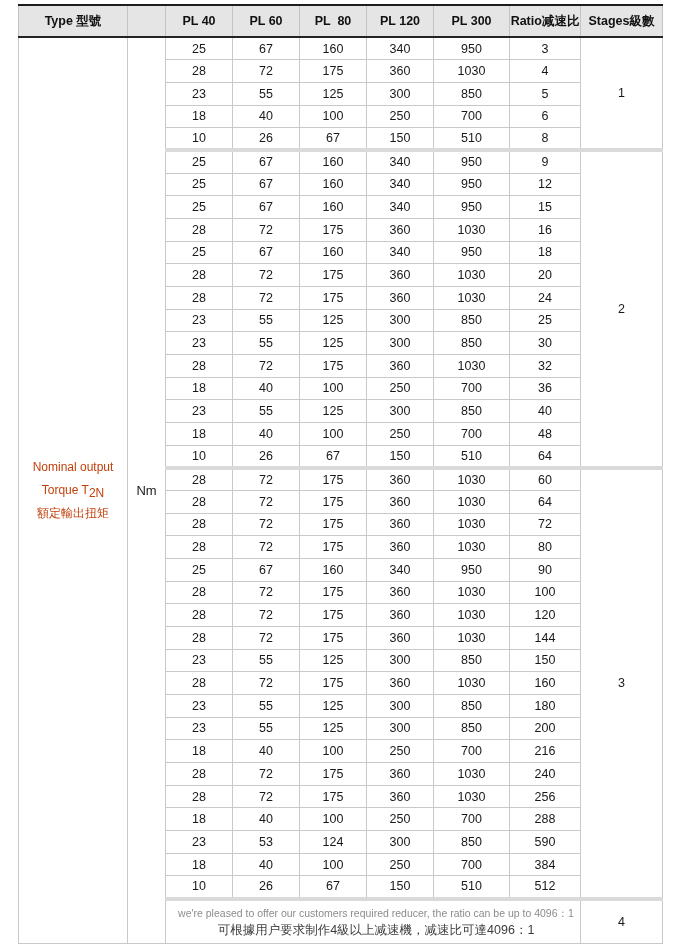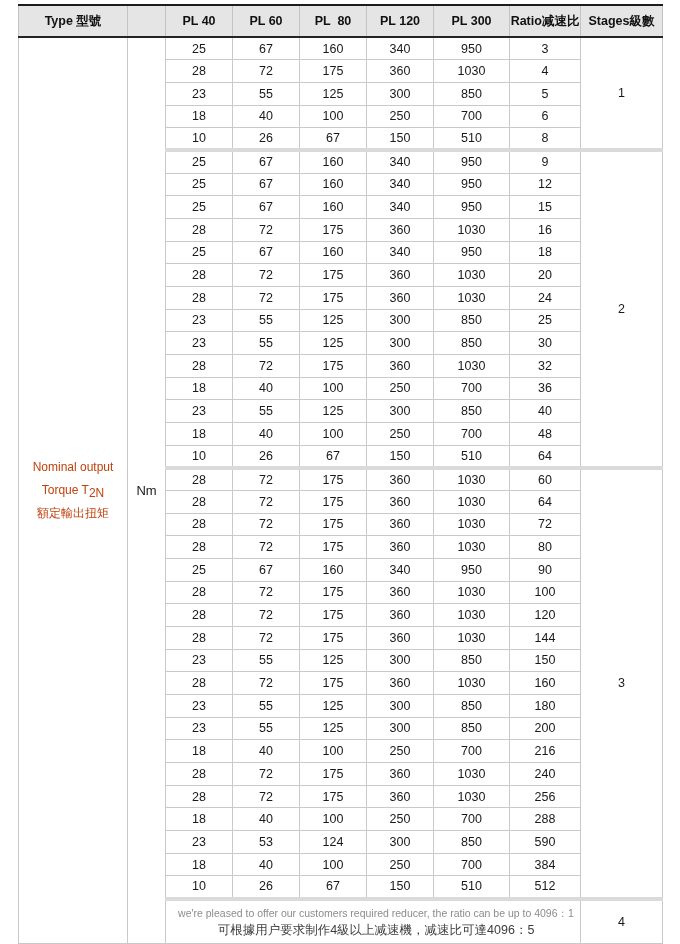--- a/index.html
+++ b/index.html
@@ -423,19 +423,19 @@
           <td>10</td>
           <td>26</td>
           <td>67</td>
           <td>150</td>
           <td>510</td>
           <td>512</td>
         </tr>
         <tr class="note-row band-top">
           <td class="note-cell" colspan="6">
             <div class="note-en">we're pleased to offer our customers required reducer, the ratio can be up to 4096：1</div>
-            <div class="note-zh">可根據用户要求制作4級以上减速機，减速比可達4096：5</div>
+            <div class="note-zh">可根據用户要求制作4級以上减速機，减速比可達4096：1</div>
           </td>
           <td class="stage-cell">4</td>
         </tr>
       </tbody>
   </table>
 </div>
 
 </body></html>

